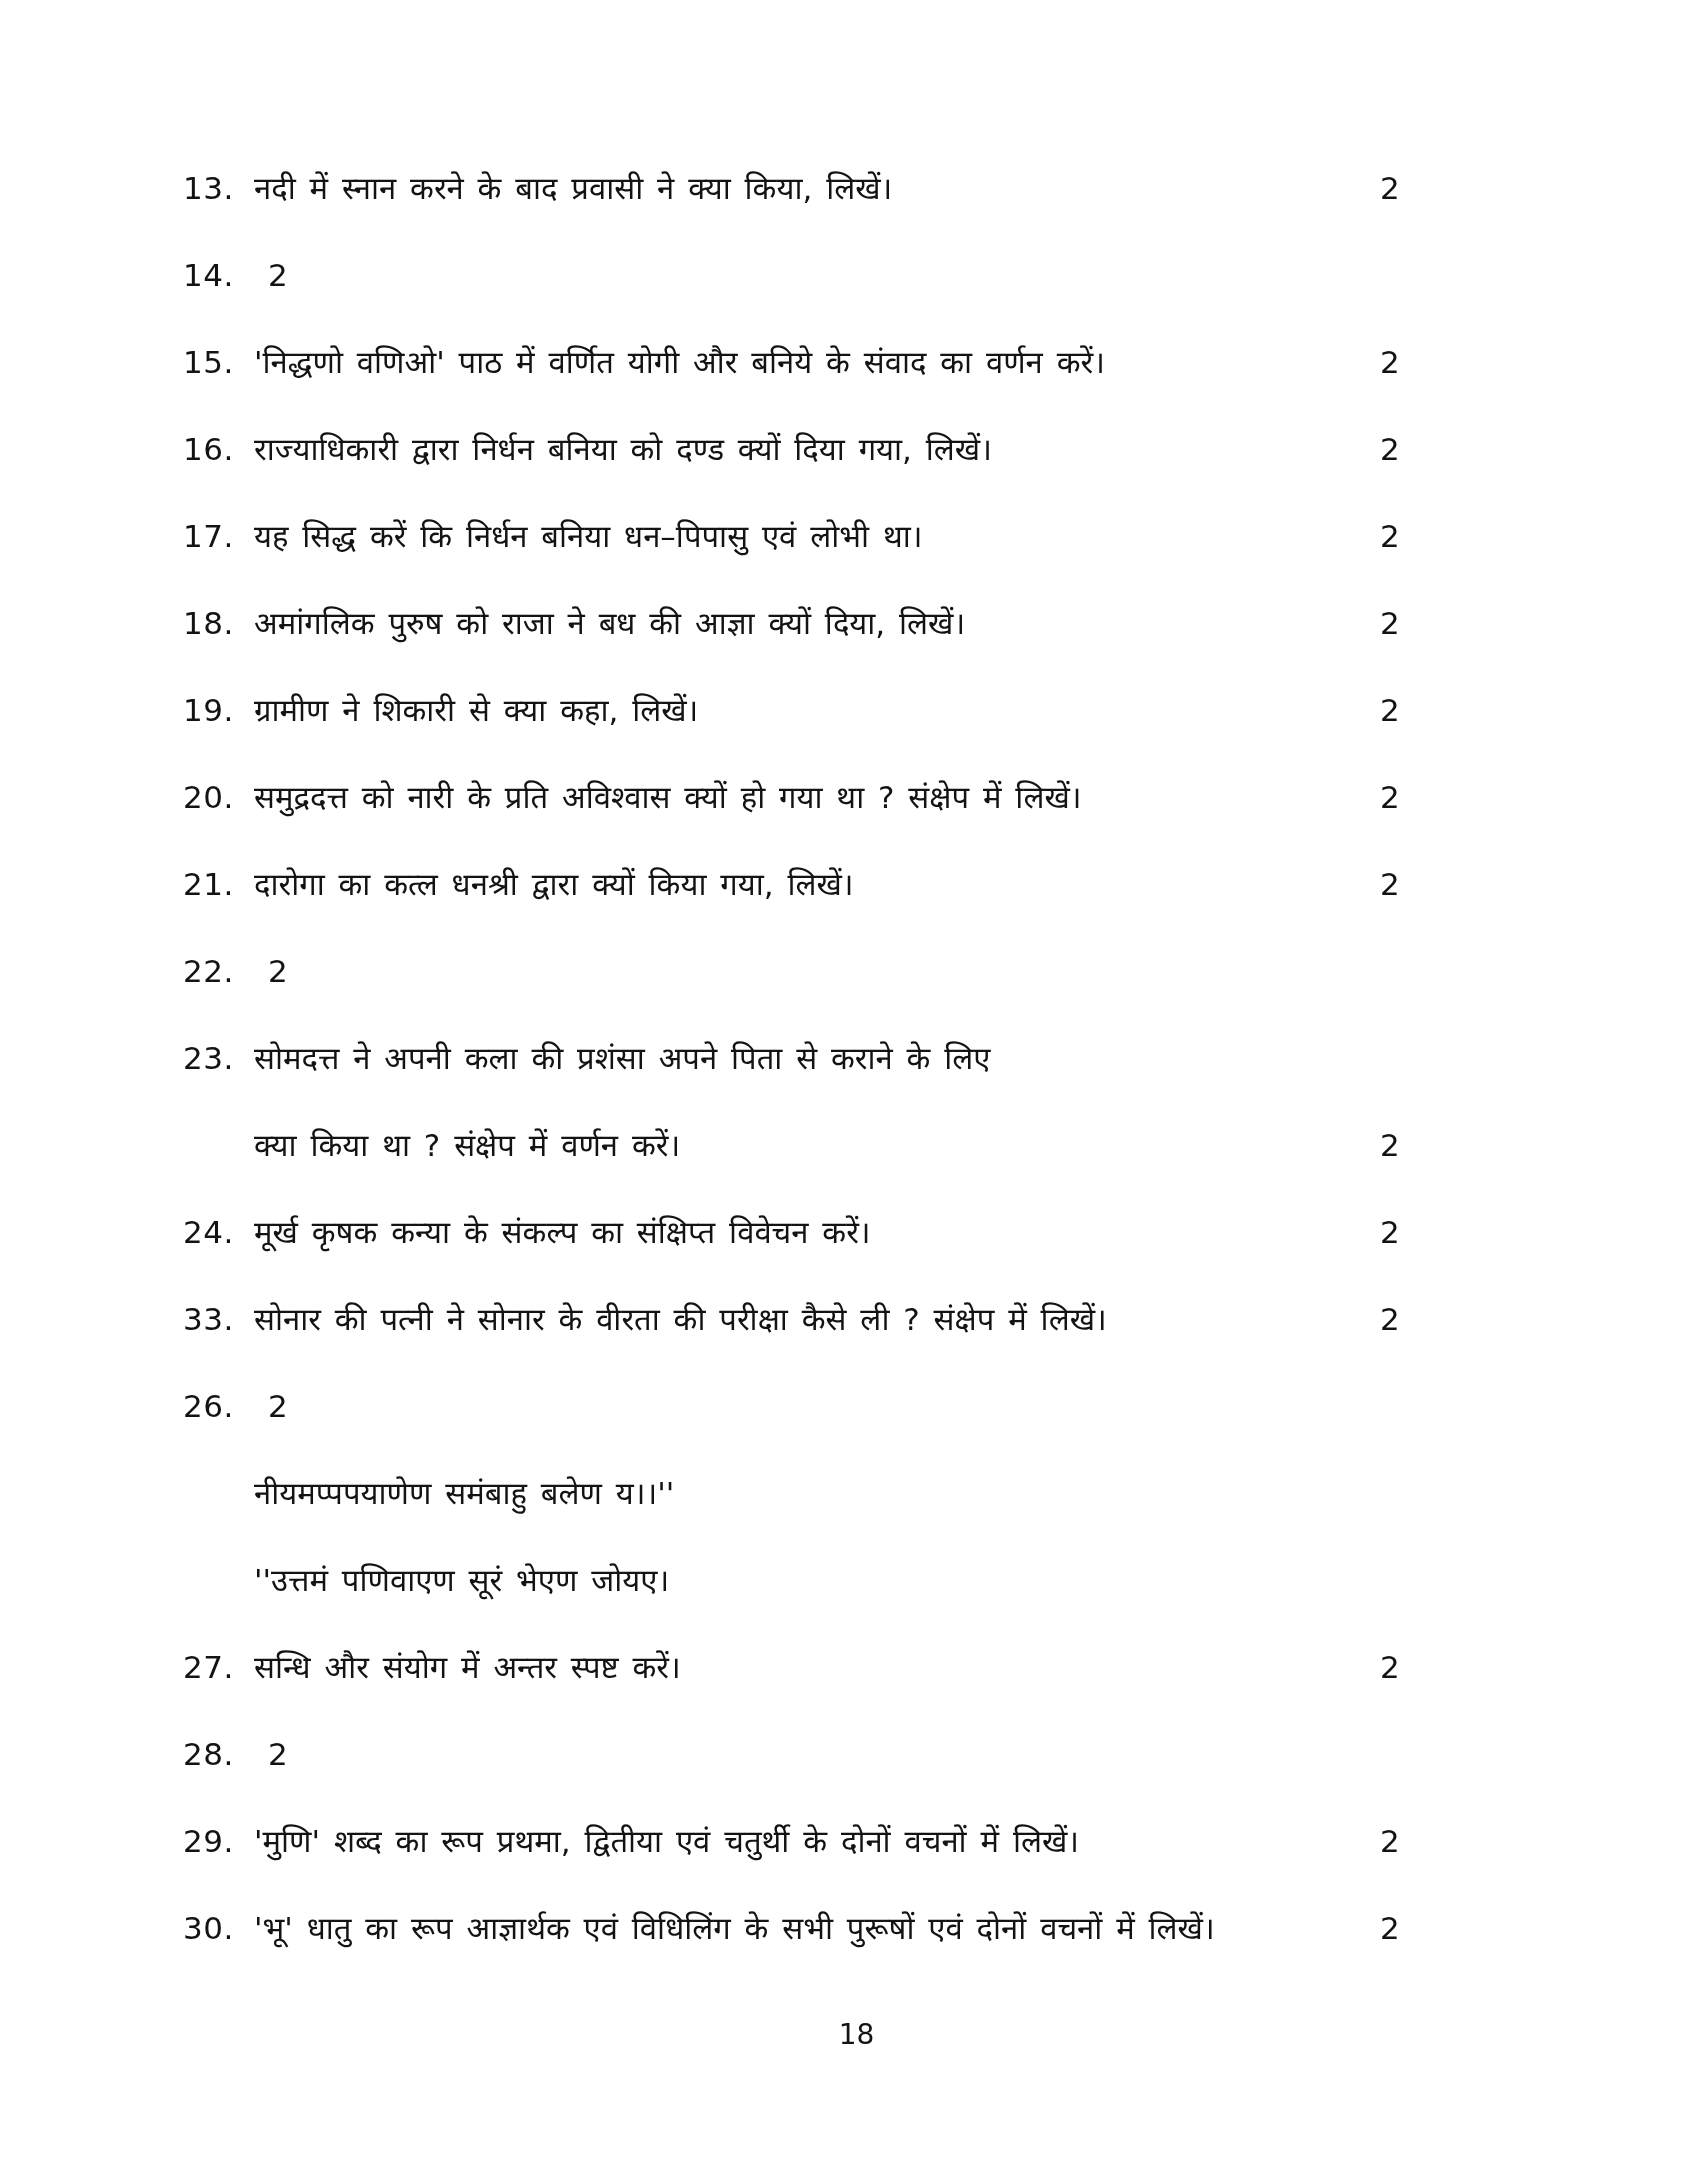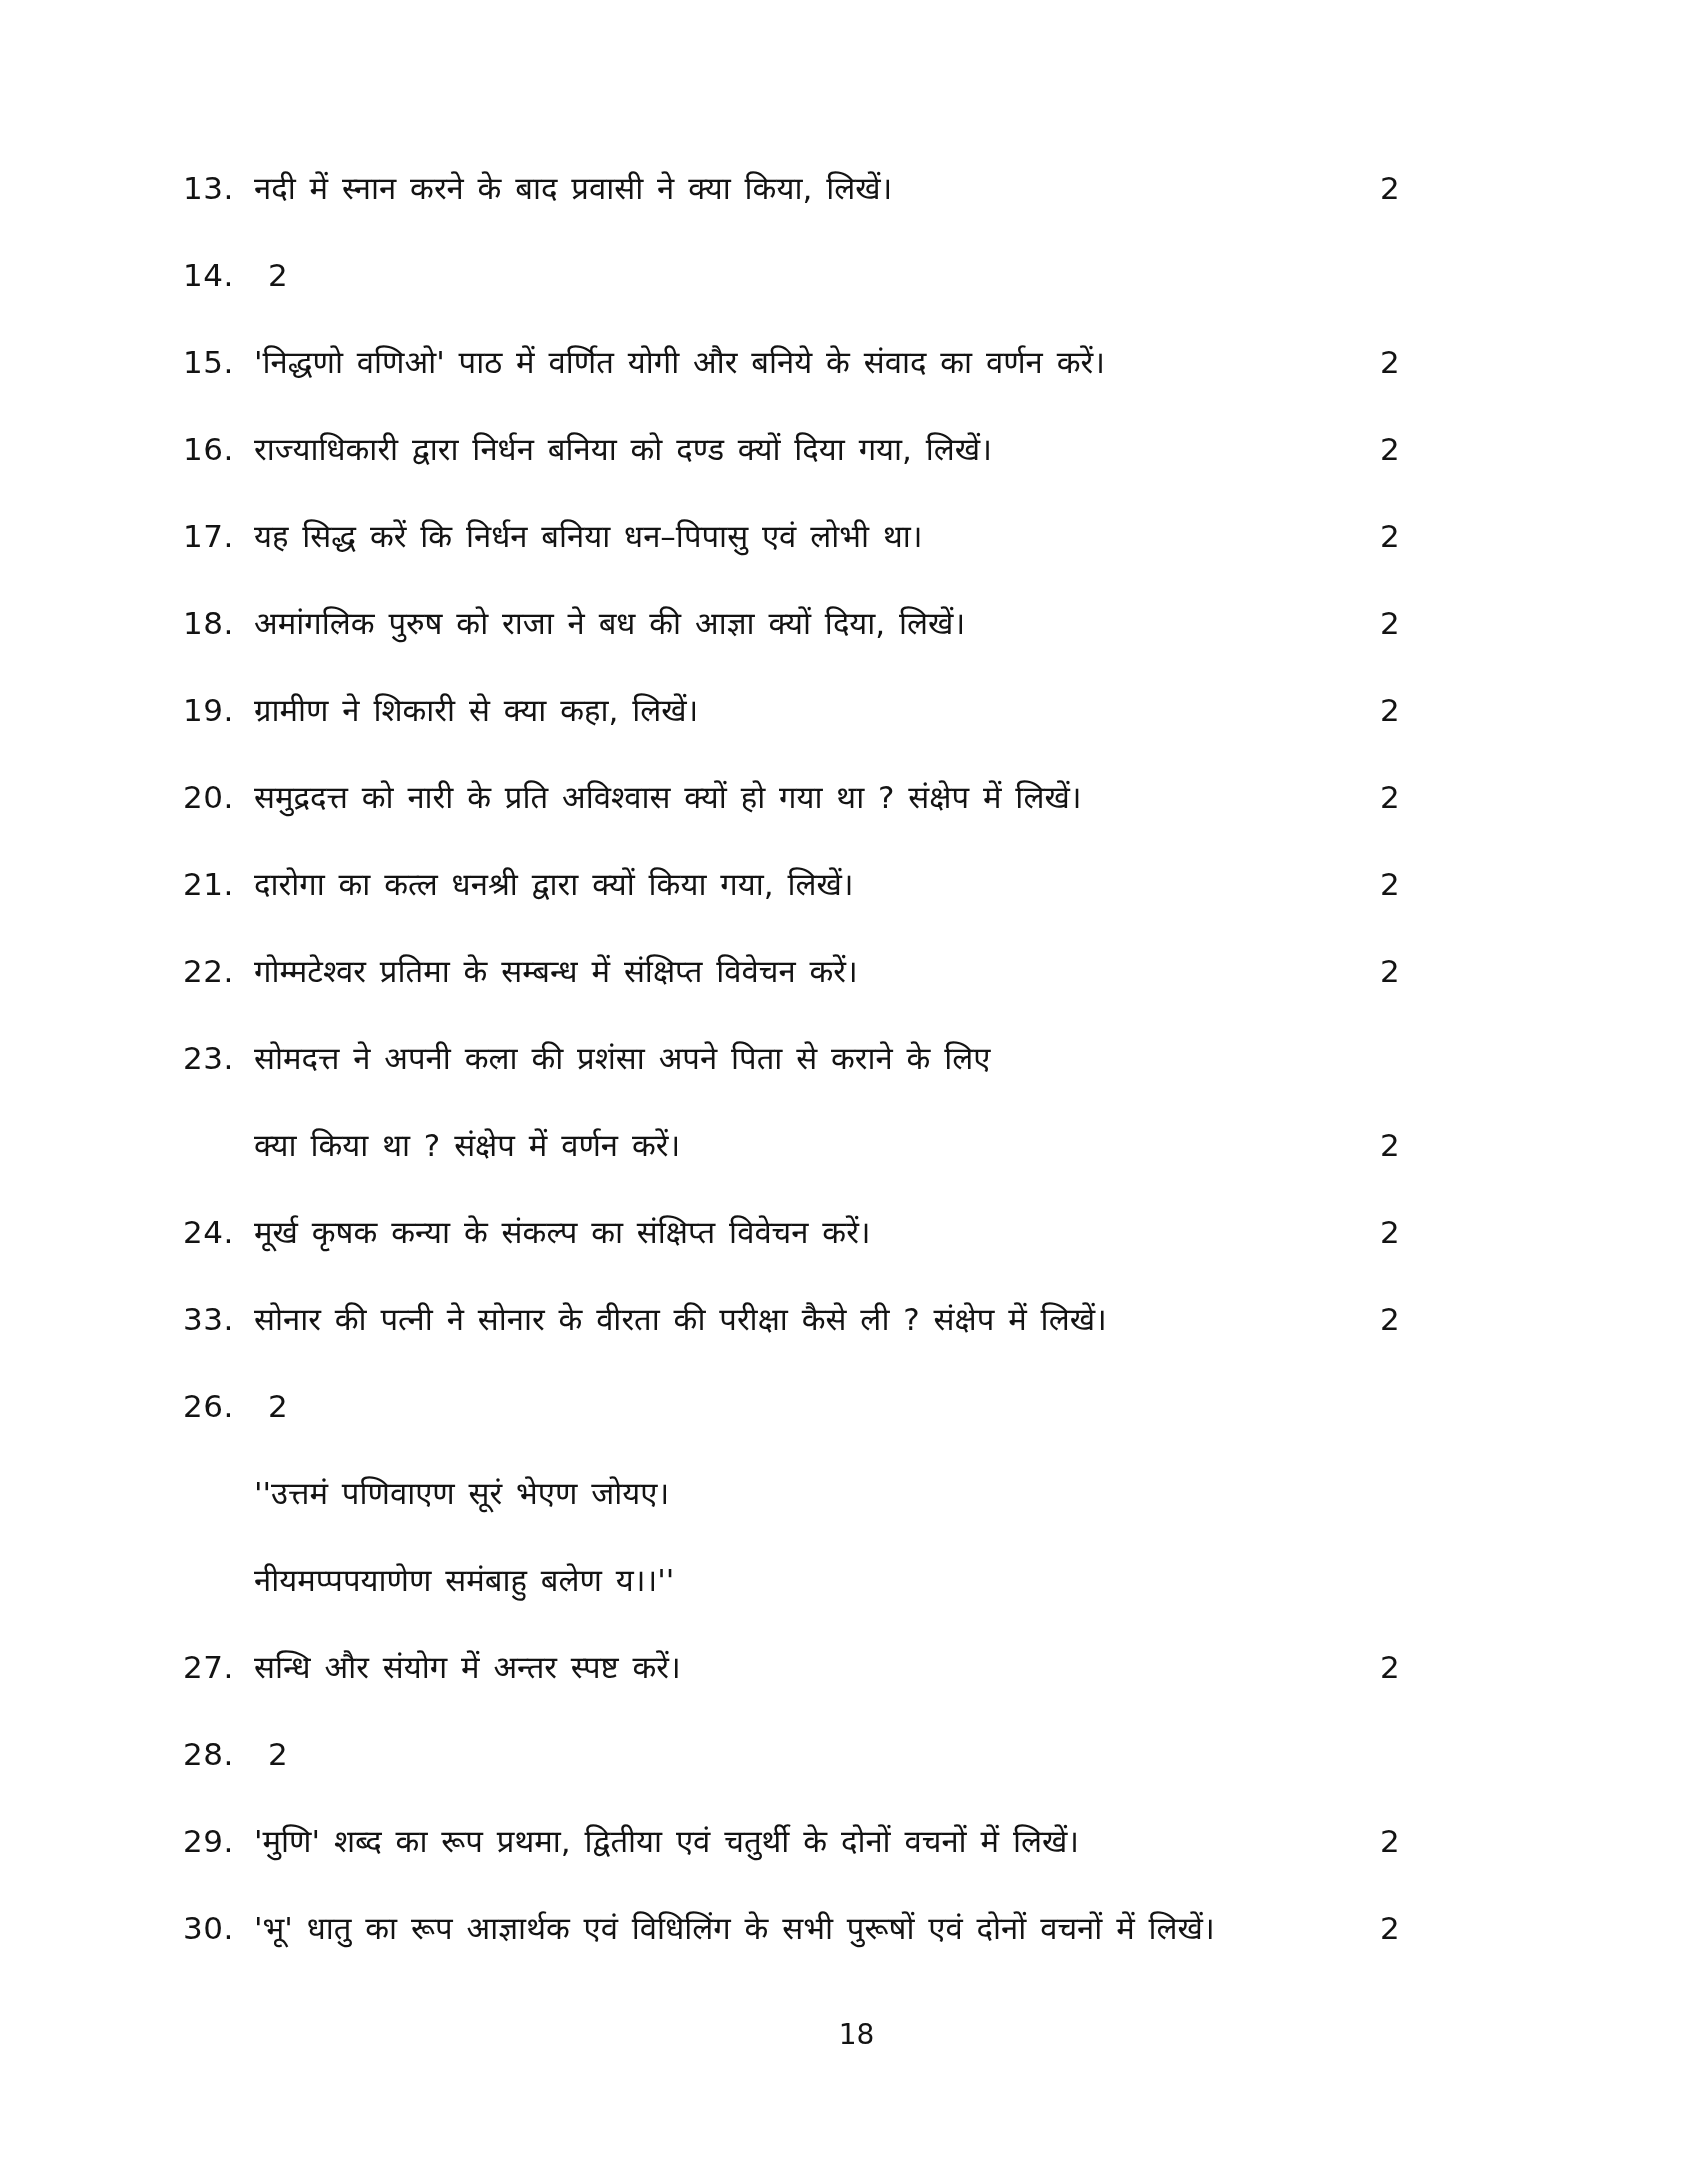--- a/index.html
+++ b/index.html
@@ -110,21 +110,20 @@
     </div>
 
     <div class="row">
       <div class="q-no">21.</div>
       <div class="q-text">दारोगा का कत्ल धनश्री द्वारा क्यों किया गया, लिखें।</div>
       <div class="q-marks">2</div>
     </div>
 
     <div class="row">
       <div class="q-no">22.</div>
-      <div class="q-text">गोम्मटेश्वर प्रतिमा के सम्बन्ध में संक्षिप्त विवेचन करें।</div>
       <div class="q-marks">2</div>
     </div>
 
     <div class="row">
       <div class="q-no">23.</div>
       <div class="q-text">सोमदत्त ने अपनी कला की प्रशंसा अपने पिता से कराने के लिए</div>
       <div class="q-marks"></div>
     </div>
 
     <div class="row">
@@ -145,27 +144,27 @@
       <div class="q-marks">2</div>
     </div>
 
     <div class="row">
       <div class="q-no">26.</div>
       <div class="q-marks">2</div>
     </div>
 
     <div class="row">
       <div class="q-no"></div>
-      <div class="q-text">''उत्तमं पणिवाएण सूरं भेएण जोयए।</div>
+      <div class="q-text">नीयमप्पपयाणेण समंबाहु बलेण य।।''</div>
       <div class="q-marks"></div>
     </div>
 
     <div class="row">
       <div class="q-no"></div>
-      <div class="q-text">नीयमप्पपयाणेण समंबाहु बलेण य।।''</div>
+      <div class="q-text">''उत्तमं पणिवाएण सूरं भेएण जोयए।</div>
       <div class="q-marks"></div>
     </div>
 
     <div class="row">
       <div class="q-no">27.</div>
       <div class="q-text">सन्धि और संयोग में अन्तर स्पष्ट करें।</div>
       <div class="q-marks">2</div>
     </div>
 
     <div class="row">

